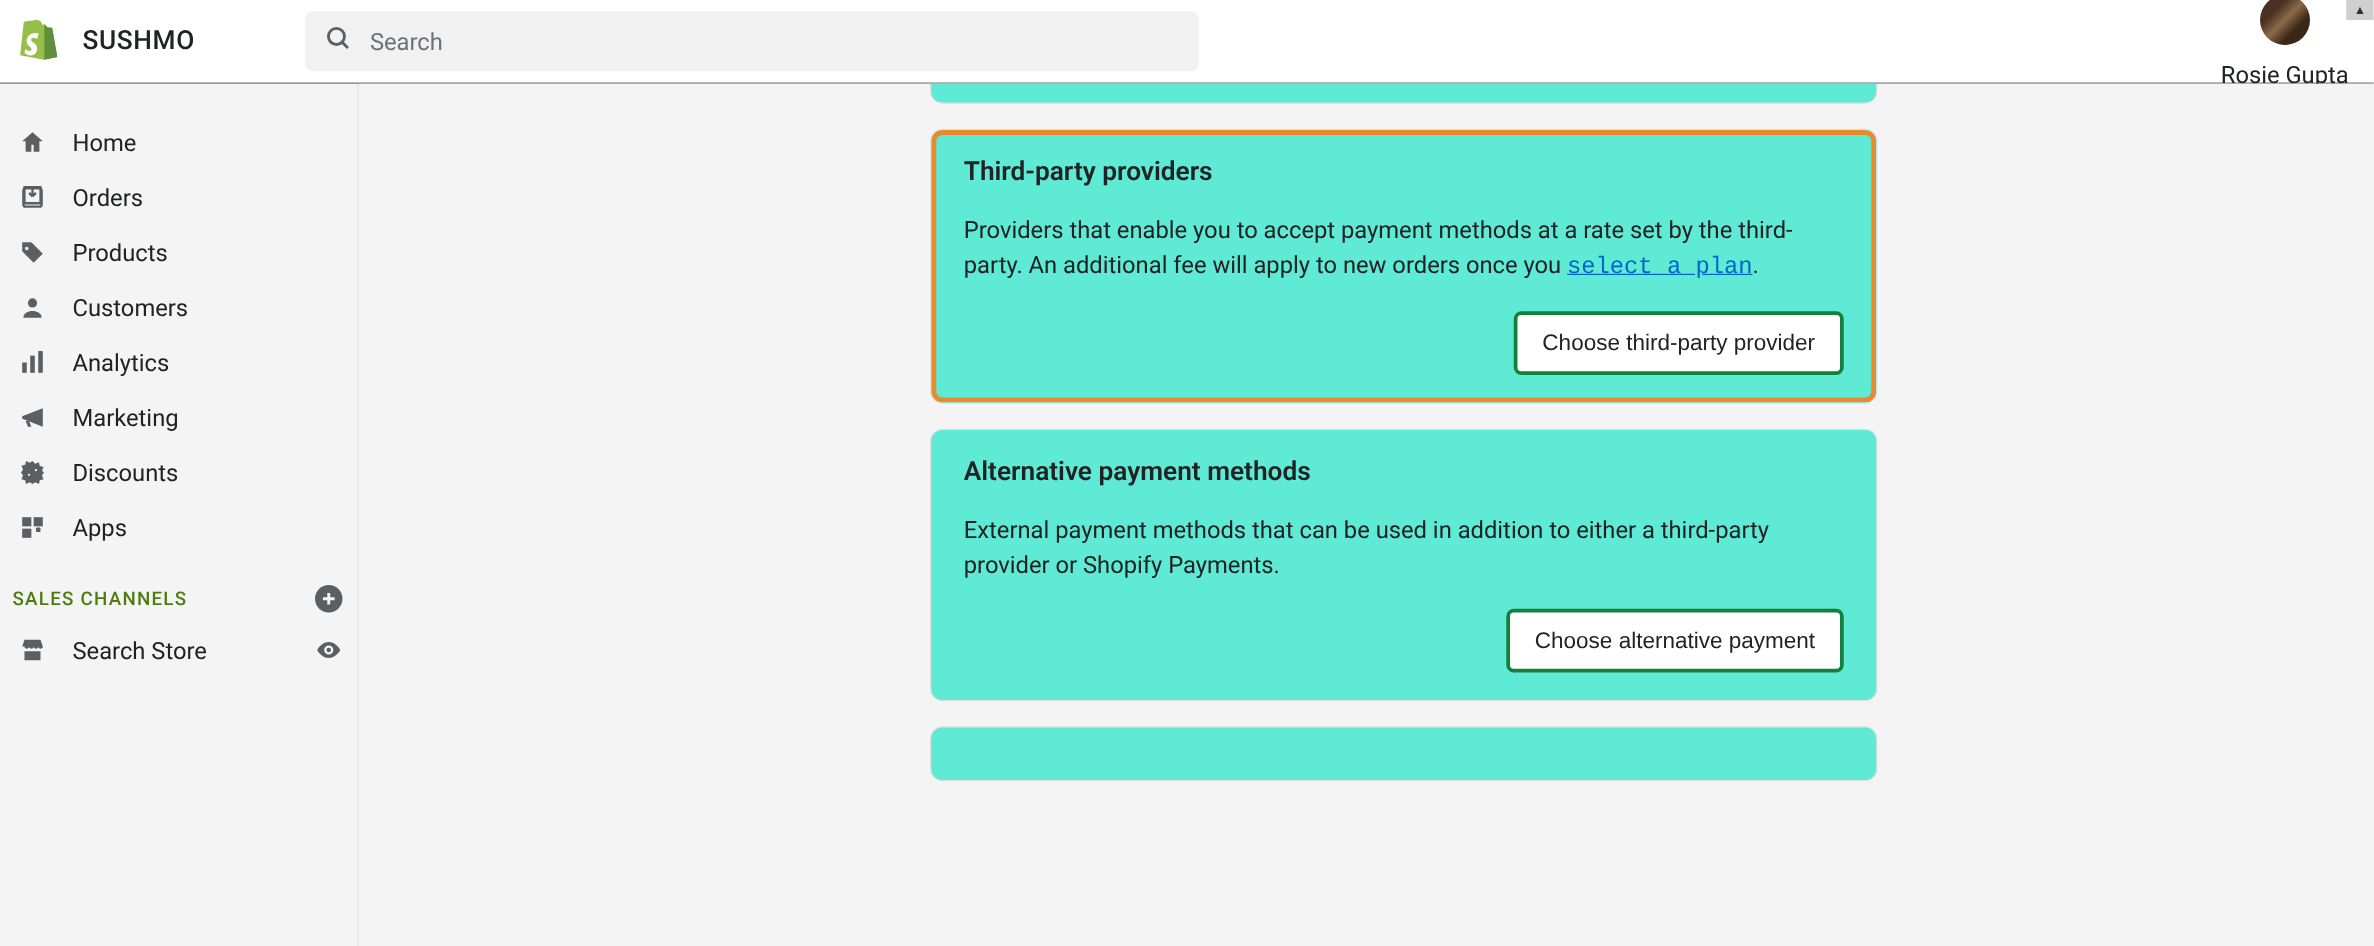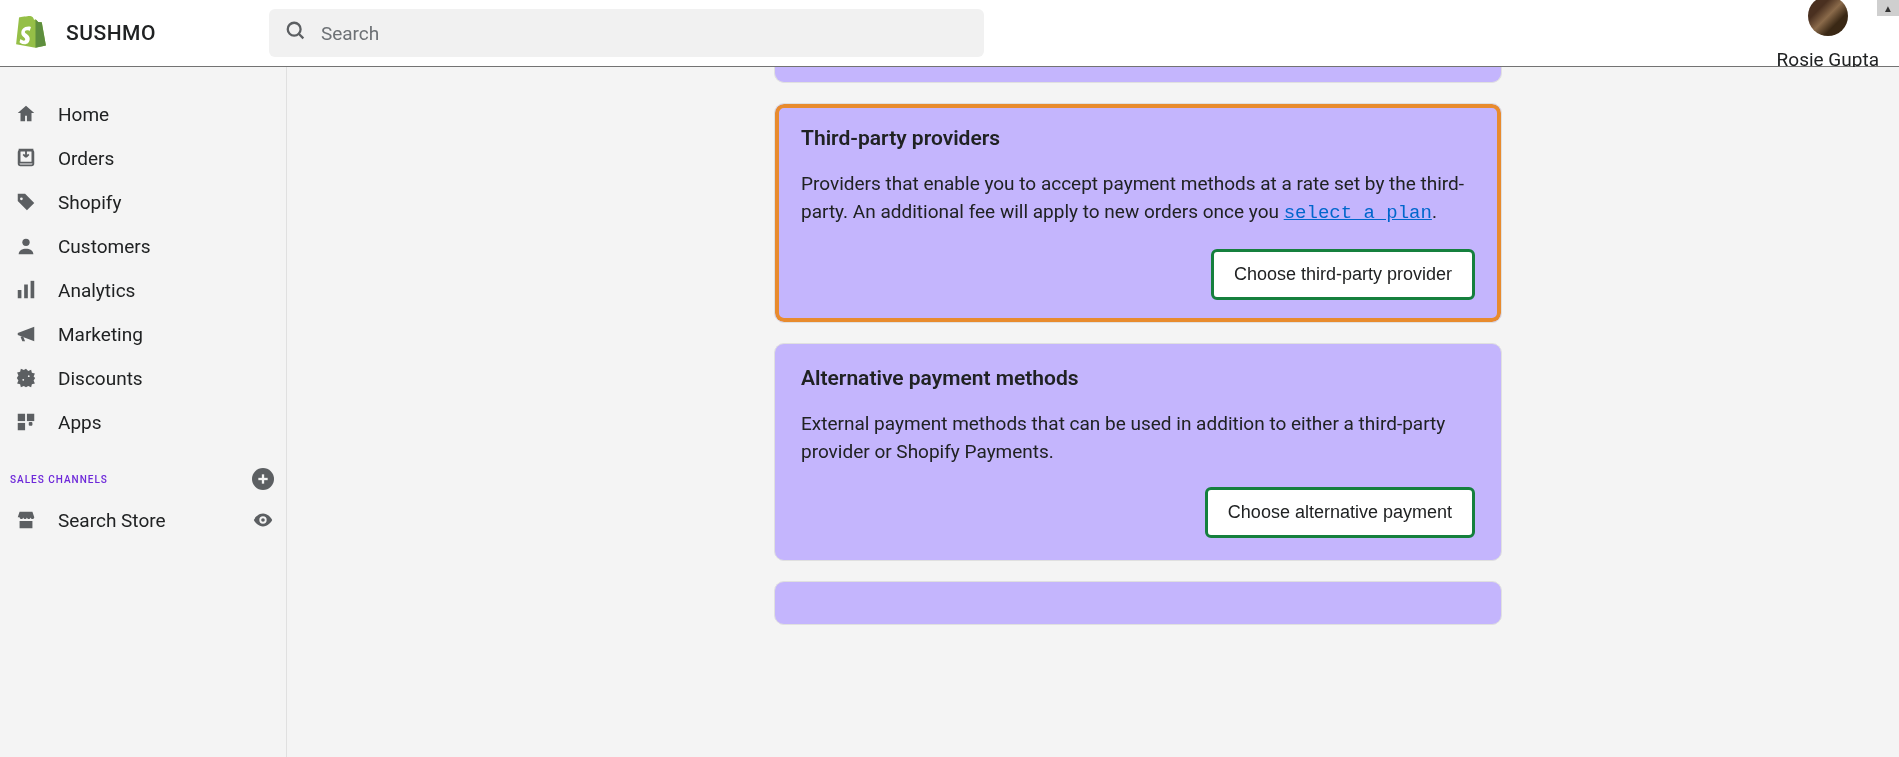--- a/index.html
+++ b/index.html
@@ -27,21 +27,21 @@
     height: 34px;
     margin-right: 20px;
   }
   .store-name {
     font-size: 21px;
     font-weight: 500;
     color: #202223;
     letter-spacing: 0.5px;
   }
   .search-bar {
-    margin-left: 113px;
+    margin-left: 88px;
     width: 715px;
     height: 48px;
     background: #f1f1f1;
     border-radius: 6px;
     display: flex;
     align-items: center;
     padding: 0 16px;
   }
   .search-bar svg { color: #5c5f62; }
   .search-placeholder {
@@ -97,23 +97,23 @@
     align-items: center;
     justify-content: center;
   }
   .nav-section {
     padding: 24px 12px 8px 10px;
     display: flex;
     align-items: center;
     justify-content: space-between;
   }
   .nav-section-label {
-    font-size: 10px;
+    font-size: 15px;
     font-weight: 500;
-    color: #6d28d9;
+    color: #4d7c0f;
     letter-spacing: 1px;
   }
   .nav-section .add-btn {
     width: 22px;
     height: 22px;
     border-radius: 50%;
     background: #5c5f62;
     display: flex;
     align-items: center;
     justify-content: center;
@@ -136,26 +136,25 @@
   }
 
   .card-stack {
     position: absolute;
     left: 457px;
     top: 0;
     width: 758px;
   }
 
   .card {
-    background: #c4b5fd;
+    background: #5eead4;
     border: 1px solid #e0e0e0;
     border-radius: 10px;
     margin-bottom: 20px;
     padding: 22px 26px 22px 26px;
-    margin-left: 30px;
   }
   .card.peek {
     height: 16px;
     padding: 0;
     margin-top: 0;
     margin-bottom: 20px;
     border-top: none;
     border-top-left-radius: 0;
     border-top-right-radius: 0;
   }
@@ -256,21 +255,21 @@
       </span>
       <span>Orders</span>
     </div>
 
     <div class="nav-item">
       <span class="icon">
         <svg width="22" height="22" viewBox="0 0 24 24" fill="currentColor">
             <path d="M3 3h8l10 10-8 8L3 11V3zm4 4a1.5 1.5 0 100 3 1.5 1.5 0 000-3z"></path>
           </svg>
       </span>
-      <span>Shopify</span>
+      <span>Products</span>
     </div>
 
     <div class="nav-item">
       <span class="icon">
         <svg width="22" height="22" viewBox="0 0 24 24" fill="currentColor">
             <circle cx="12" cy="8" r="4"></circle>
             <path d="M4 21c0-4 4-6 8-6s8 2 8 6"></path>
           </svg>
       </span>
       <span>Customers</span>

